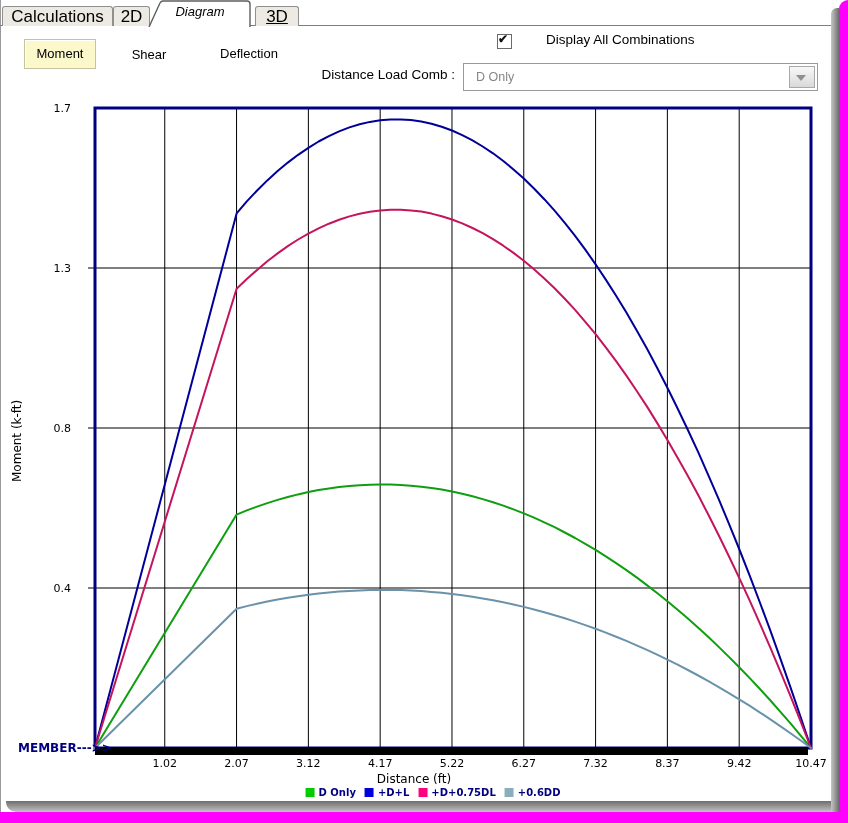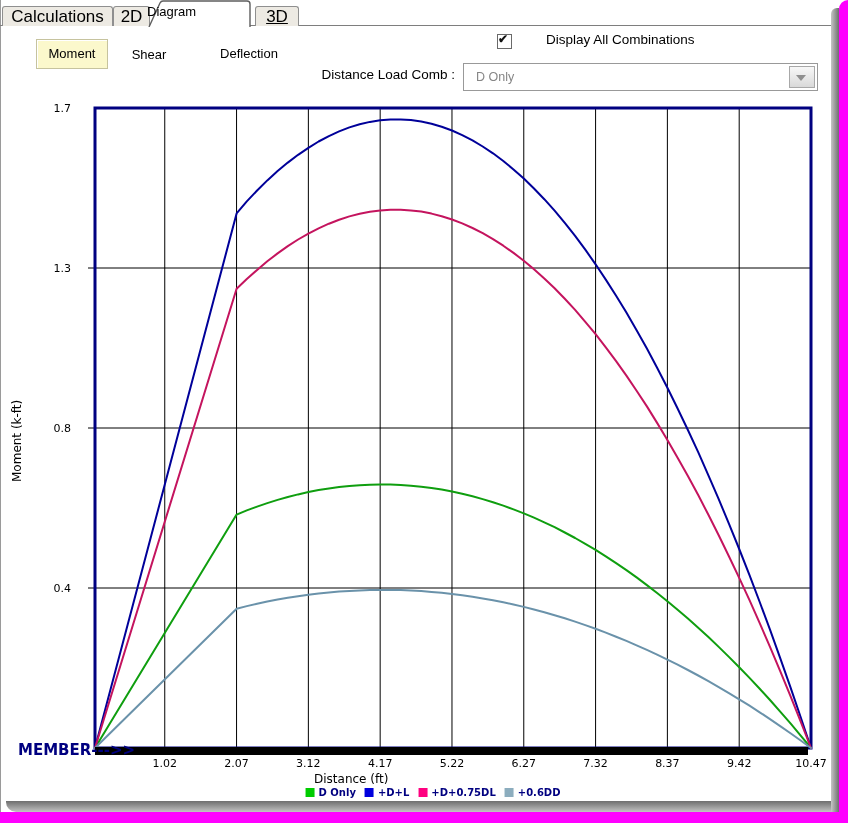--- a/index.html
+++ b/index.html
@@ -10,24 +10,24 @@
   .edge-left{position:absolute;left:0;top:0;width:1px;height:812px;background:#9a9a9a;}
   
   .tabline{position:absolute;left:0;top:25px;width:831px;height:1px;background:#7e7e7e;z-index:1;}
   .tab{
     position:absolute;top:6px;height:19px;background:#edeae3;border:1px solid #8f8f8f;border-bottom:none;
     border-top-left-radius:3px;border-top-right-radius:3px;z-index:2;
     font-size:17px;line-height:19px;text-align:center;cursor:default;
   }
   .tab-active-wrap{position:absolute;left:147px;top:0;width:106px;height:27px;z-index:3;}
   .tab-active-wrap svg{position:absolute;left:0;top:0;}
-  .tab-active-label{position:absolute;left:0;top:4px;width:100%;font-size:13px;}
+  .tab-active-label{position:absolute;left:0;top:4px;width:100%;text-align:center;font-size:13px;font-style:italic;}
   
   .viewbtn{position:absolute;font-size:13px;text-align:center;z-index:2;}
-  .viewbtn.active{background:#fbf8cc;border:1px solid #c6c39e;box-shadow:inset 1px 1px 0 #ffffff;margin-left:12px;}
+  .viewbtn.active{background:#fbf8cc;border:1px solid #c6c39e;box-shadow:inset 1px 1px 0 #ffffff;}
   .chk{position:absolute;left:497px;top:34px;width:13px;height:13px;background:#fff;border:1px solid #6a6a6a;z-index:2;}
   .chk span{position:absolute;left:0px;top:-3px;font-size:12px;font-weight:bold;color:#111;}
   .chk-label{position:absolute;left:526px;top:32px;font-size:13.5px;z-index:2;margin-left:20px;}
   .combo-label{position:absolute;left:305px;top:67px;width:150px;text-align:right;font-size:13.5px;z-index:2;}
   .combo{position:absolute;left:463px;top:63px;width:353px;height:26px;border:1px solid #999;background:#fff;z-index:2;}
   .combo-value{position:absolute;left:12px;top:0;line-height:26px;font-size:12.5px;color:#868686;}
   .combo-btn{
     position:absolute;right:2px;top:2px;width:24px;height:20px;
     background:linear-gradient(#f8f8f8,#d9d9d9);border:1px solid #a8a8a8;
   }
@@ -36,23 +36,23 @@
     border-left:5px solid transparent;border-right:5px solid transparent;border-top:6px solid #8f8f8f;
   }
   
   svg.chart{position:absolute;left:0;top:0;z-index:1;}
   .y-title{
     position:absolute;left:10px;top:482px;transform-origin:0 0;transform:rotate(-90deg);
     font-size:12px;font-family:"DejaVu Sans",sans-serif;white-space:nowrap;z-index:2;
   }
   .member-label{
     position:absolute;left:18px;top:741px;width:75px;text-align:right;
-    font-size:15px;font-weight:bold;color:#000080;font-family:"DejaVu Sans",sans-serif;z-index:2;white-space:nowrap;
+    font-size:12px;font-weight:bold;color:#000080;font-family:"DejaVu Sans",sans-serif;z-index:2;white-space:nowrap;
   }
-  .x-title{position:absolute;left:314px;top:772px;width:200px;font-size:12px;font-family:"DejaVu Sans",sans-serif;z-index:2;}
+  .x-title{position:absolute;left:314px;top:772px;width:200px;text-align:center;font-size:12px;font-family:"DejaVu Sans",sans-serif;z-index:2;}
   .legend{position:absolute;left:433px;top:787px;transform:translateX(-50%);display:flex;align-items:center;gap:9px;z-index:2;}
   .legend .item{display:flex;align-items:center;gap:4px;}
   .legend .sq{width:9px;height:9px;display:inline-block;}
   .legend .lbl{font-size:10px;font-weight:bold;color:#000080;font-family:"DejaVu Sans",sans-serif;white-space:nowrap;}
   
   .shadow-bottom{
     position:absolute;left:6px;top:801px;width:833px;height:11px;
     background:linear-gradient(#6e6e6e,#c2c2c2);border-bottom-left-radius:10px;z-index:4;
   }
   .frame-bottom{position:absolute;left:0;top:812px;width:848px;height:11px;background:#ff00ff;z-index:5;}

